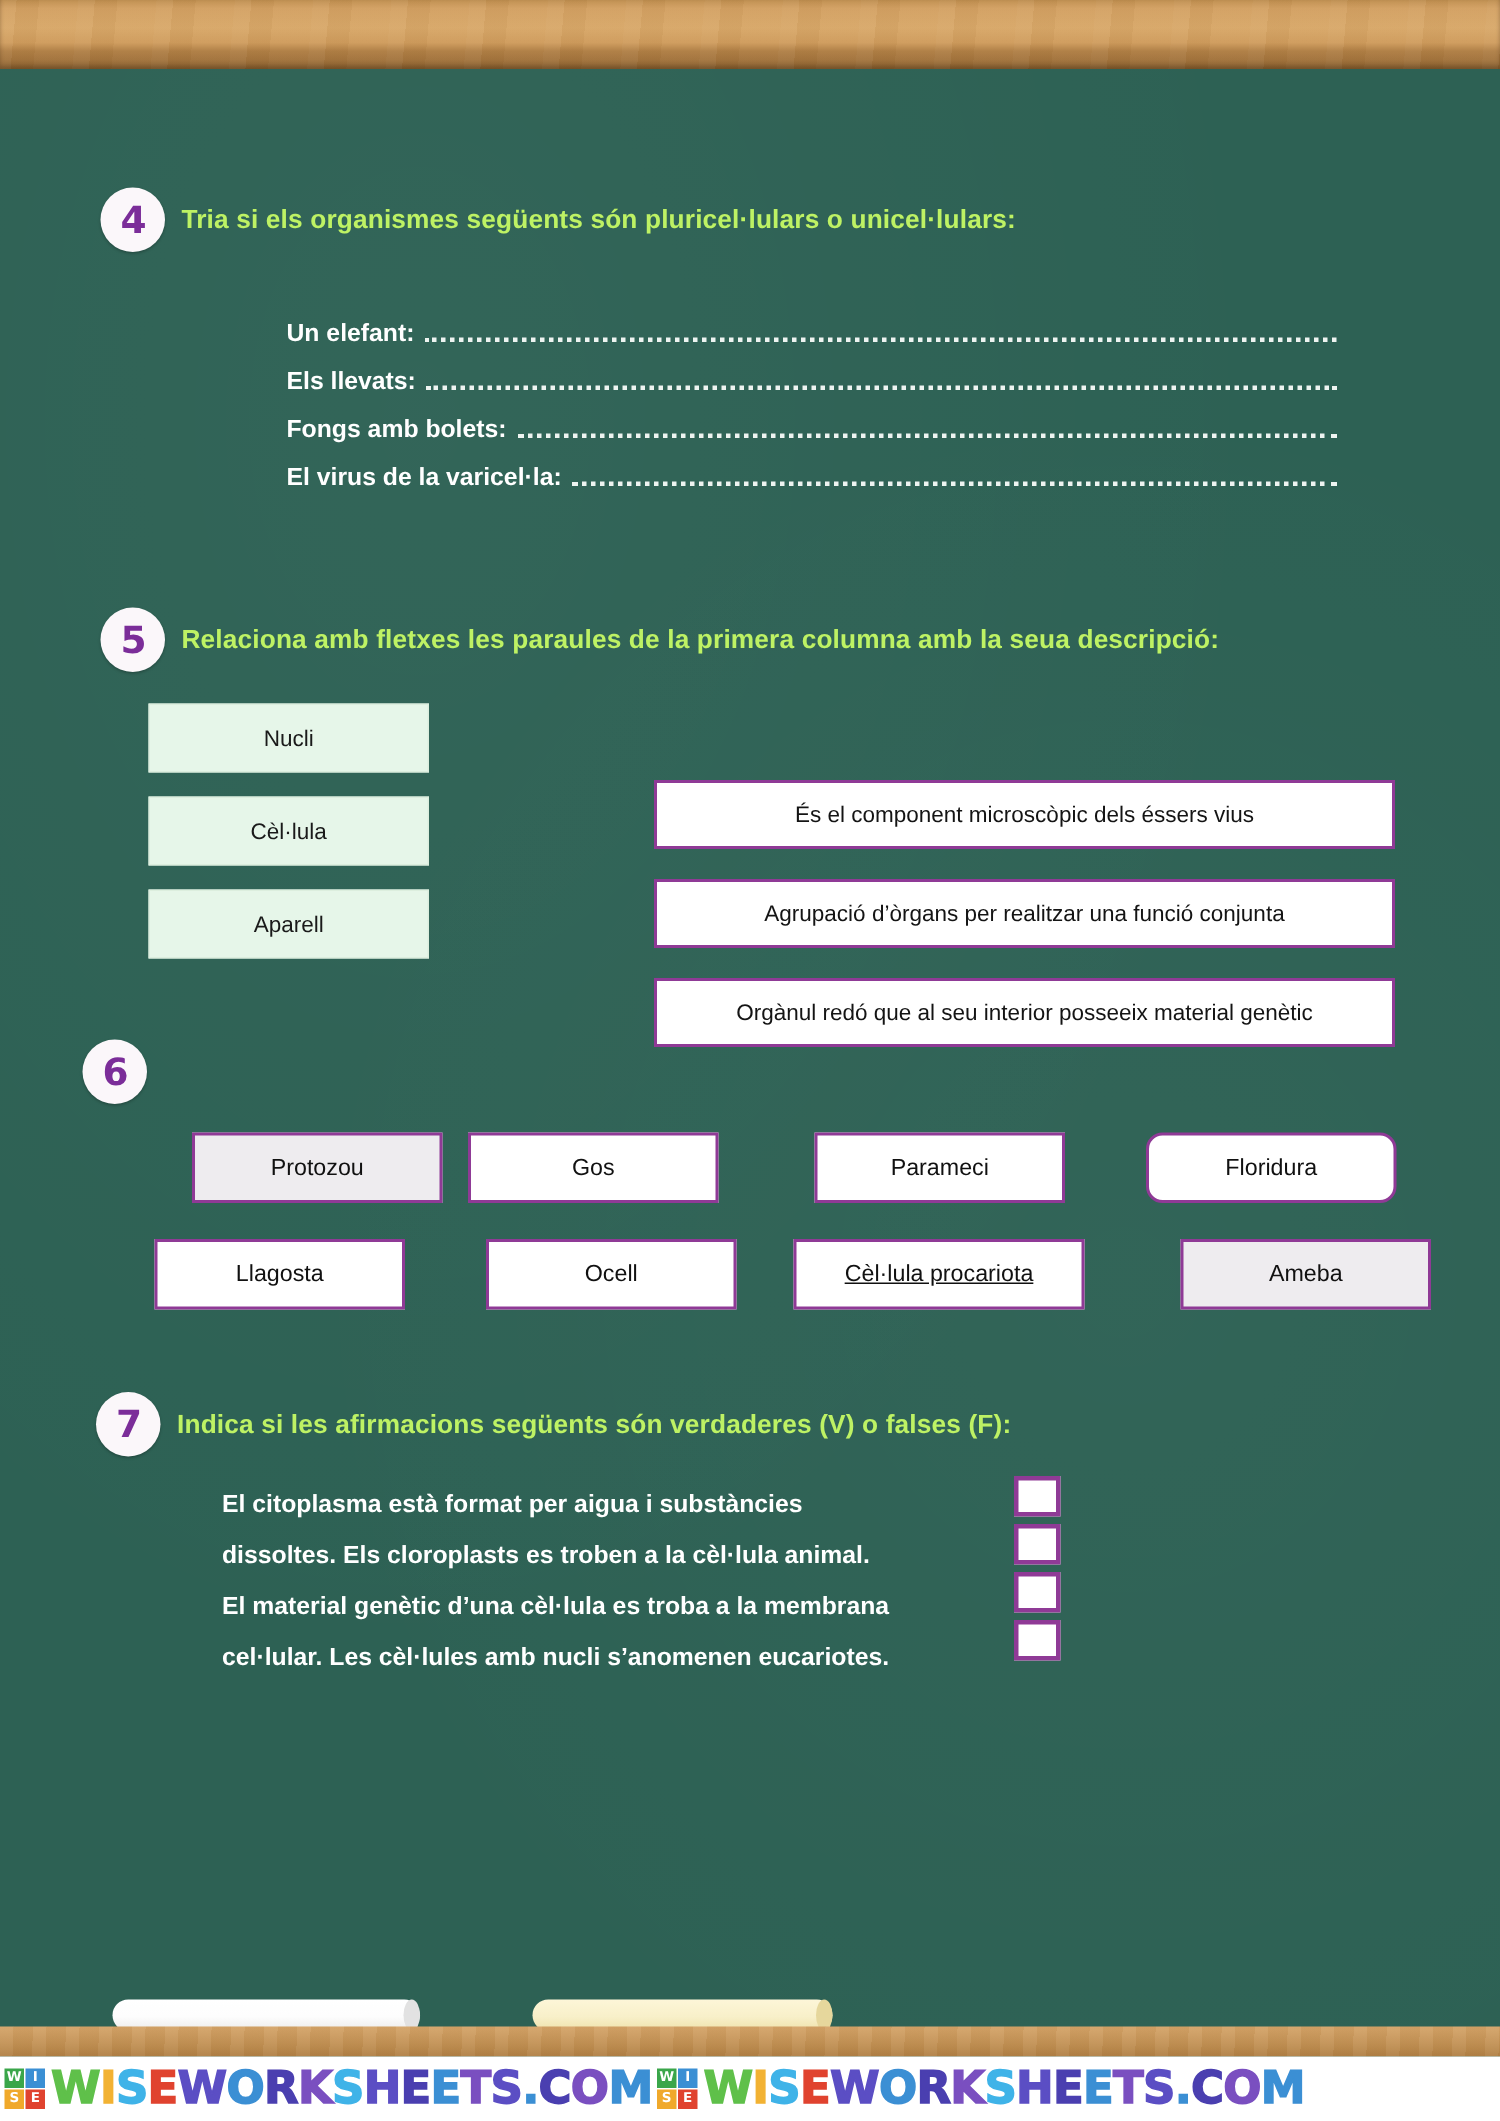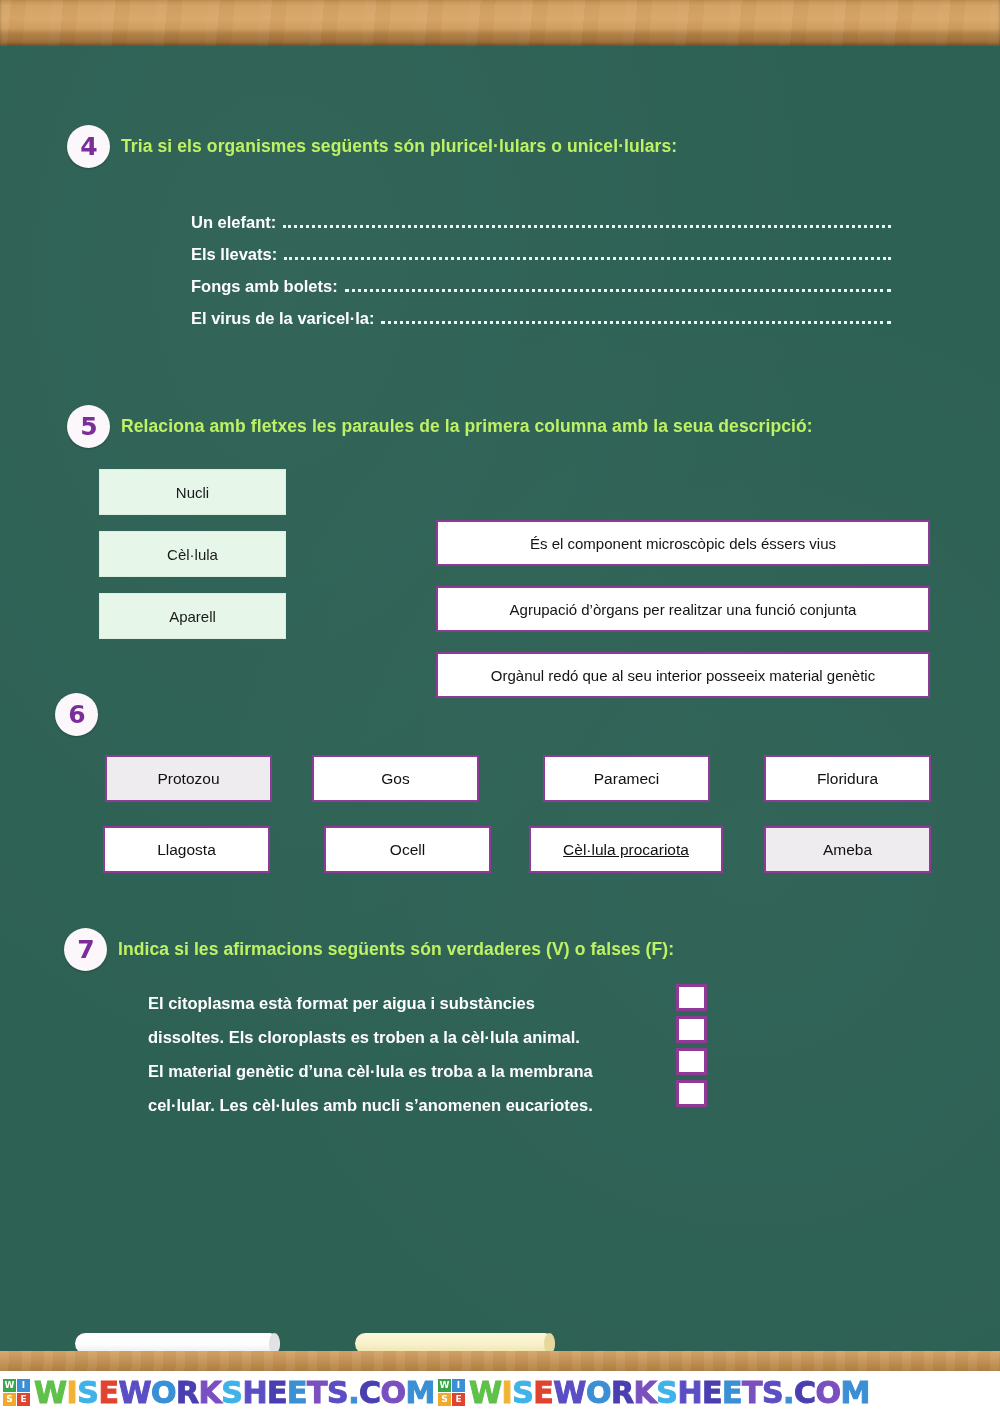--- a/index.html
+++ b/index.html
@@ -171,21 +171,21 @@
     position: absolute;
     height: 43px;
     background: #ffffff;
     border: 2px solid #8f3a96;
     display: flex;
     align-items: center;
     justify-content: center;
     color: #111111;
     font-size: 15.5px;
   }
-  .tile.shaded { background: #eeecef; }
+  .tile.shaded { background: #eeecef; margin-left: 23px; }
 
   
   .tf-lines {
     position: absolute;
     left: 148px;
     top: 0;
   }
   .tf-line {
     height: 34px;
     display: flex;
@@ -360,21 +360,21 @@
 <div class="question" style="top:693px;">
   <div class="q-head" style="margin-left:55px;">
     <div class="badge">6</div>
   </div>
 
   <div class="tiles" style="top:62px; position:absolute; height:160px;">
     <div class="tile-row" style="top:0;">
       <div class="tile shaded" style="left:105px; width:163px;">Protozou</div>
       <div class="tile" style="left:312px; width:163px;">Gos</div>
       <div class="tile" style="left:543px; width:163px;">Parameci</div>
-      <div class="tile" style="left:764px; width:163px;">Floridura</div>
+      <div class="tile" style="left:764px; width:163px;border-radius:11px;">Floridura</div>
     </div>
     <div class="tile-row" style="top:71px;">
       <div class="tile" style="left:103px; width:163px;">Llagosta</div>
       <div class="tile" style="left:324px; width:163px;">Ocell</div>
       <div class="tile" style="left:529px; width:190px;text-decoration:underline;">Cèl·lula procariota</div>
       <div class="tile shaded" style="left:764px; width:163px;">Ameba</div>
     </div>
   </div>
 </div>
 

